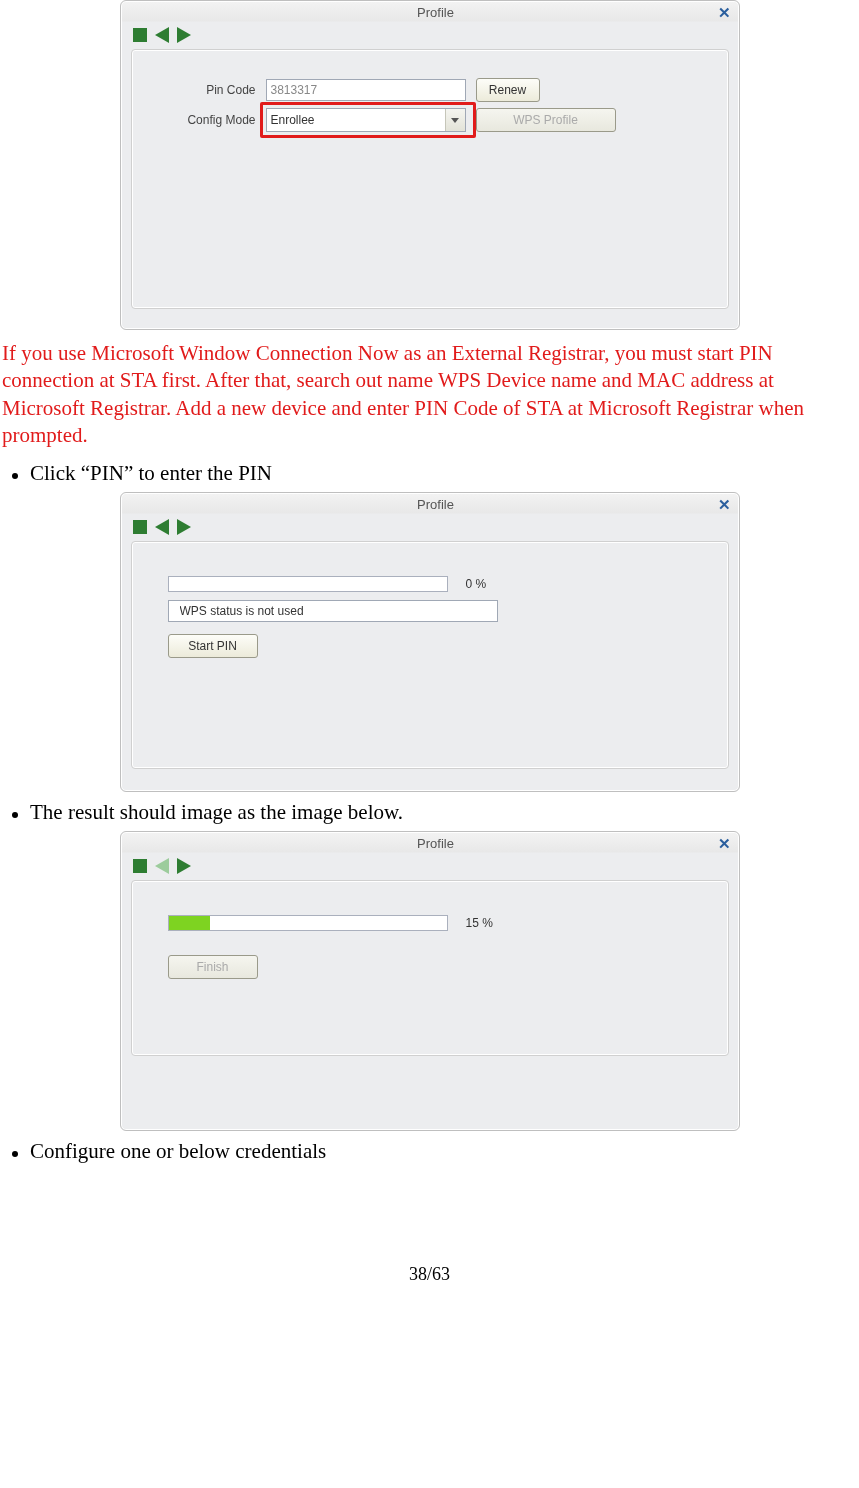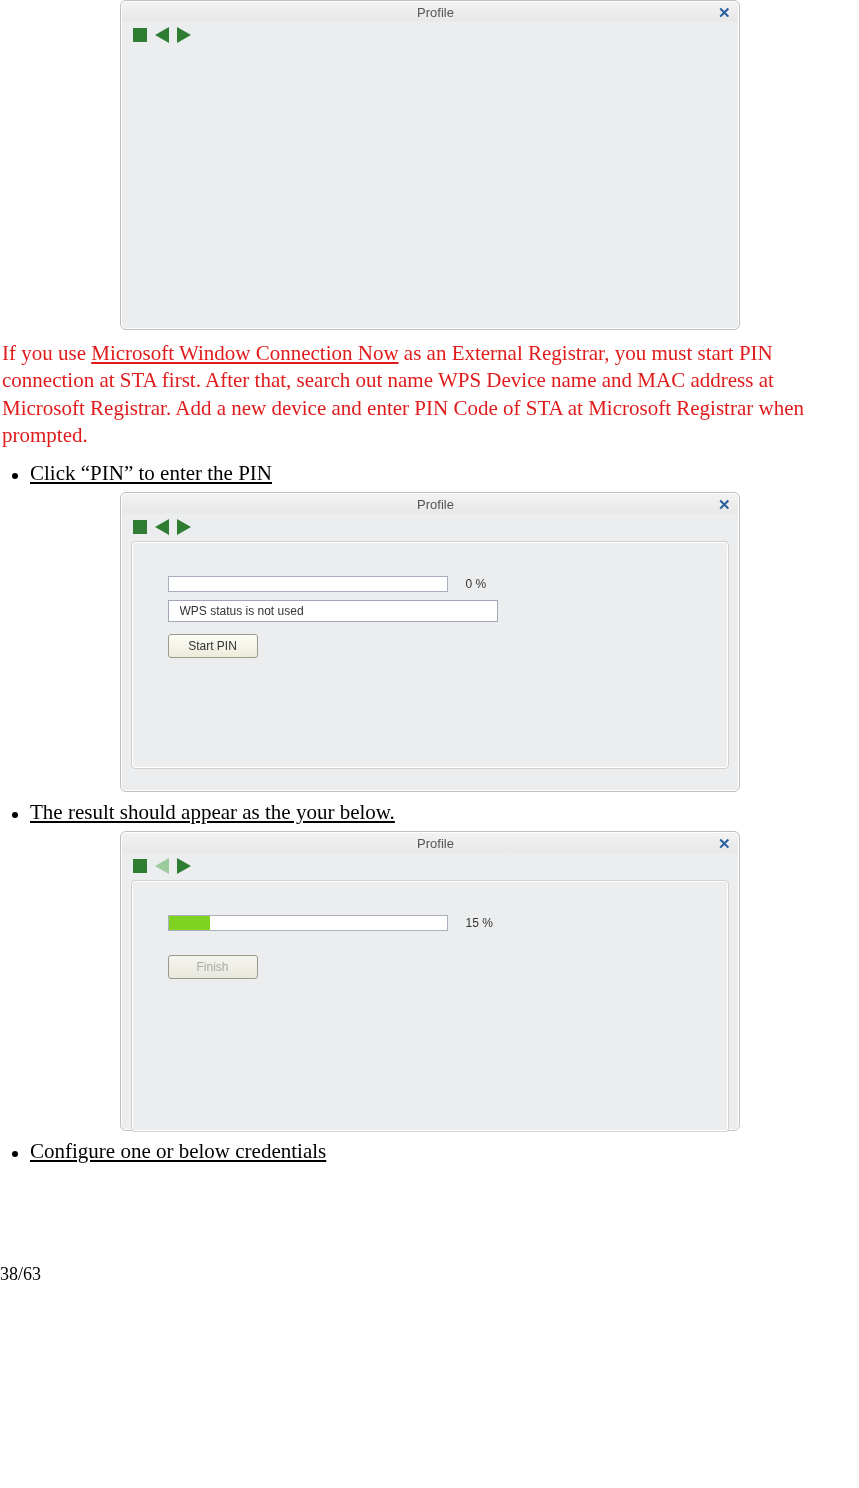--- a/index.html
+++ b/index.html
@@ -133,22 +133,22 @@
       border: 3px solid #e11b1b;
       border-radius: 2px;
       pointer-events: none;
     }
     .redtext {
       color: #e11b1b;
       font-size: 21px;
       line-height: 1.3;
       padding: 2px 2px 6px 2px;
     }
-    .redtext .u { text-decoration: underline; }
-    ul.doc { list-style: none; margin: 2px 0 0 8px; text-decoration: underline; }
+    .redtext .u { }
+    ul.doc { list-style: none; margin: 2px 0 0 8px; }
     ul.doc li { position: relative; padding-left: 22px; margin: 6px 0; font-size: 21px; }
     ul.doc li::before {
       content: "";
       position: absolute;
       left: 4px; top: 12px;
       width: 6px; height: 6px;
       background: #000;
       border-radius: 50%;
     }
     .progress-wrap {
@@ -173,35 +173,54 @@
       background: #fff;
       padding: 2px 11px;
       font-family: Tahoma, sans-serif;
       font-size: 12px;
       color: #333;
       margin-top: 8px;
     }
     .centered { display:flex; margin-top:12px; margin-bottom:4px;}
     .body-pad { padding: 14px 36px 18px 36px; }
     .pagenum {
+      text-align: center;
       font-size: 18px;
       margin-top: 100px;
     }
   </style>
 </head>
 <body>
 
 <div class="panel" style="height:330px;">
   <div class="panel-title">Profile</div>
   <div class="close-x">✕</div>
   <div class="toolbar">
     <div class="tb-square"></div>
     <div class="arrow-left"></div>
     <div class="arrow-right"></div>
   </div>
+  <div class="panel-body" style="height:260px; position:relative;">
+    <div class="frow" style="margin-top:18px;">
+      <span class="flabel">Pin Code</span>
+      <input class="ftext" readonly="" value="3813317" style="">
+      <button class="btn">Renew</button>
+    </div>
+    <div class="frow" style="position:relative;">
+      <span class="flabel">Config Mode</span>
+      <span class="sel-wrap">
+        <input class="sel" readonly="" value="Enrollee" style="">
+        <span class="sel-arrow">
+            <span class="sel-tri"></span>
+          </span>
+      </span>
+      <button class="btn wide disabled">WPS Profile</button>
+      <div class="highlight-box" style="left:114px; top:-6px; width:216px; height:36px;"></div>
+    </div>
+  </div>
 </div>
 
 <div class="redtext">
   <span>If you use </span><span class="u">Microsoft Window Connection Now</span><span> as an External Registrar, you must start PIN connection at STA first. After that, search out name WPS Device name and MAC address at Microsoft Registrar. Add a new device and enter PIN Code of STA at Microsoft Registrar when prompted.</span>
 </div>
 
 <ul class="doc">
   <li>Click “PIN” to enter the PIN</li>
 </ul>
 
@@ -221,32 +240,32 @@
       <span class="pct">0 %</span>
     </div>
     <input class="status-box" readonly="" value="WPS status is not used" style="">
     <div class="centered">
       <button class="btn" style="min-width:90px;">Start PIN</button>
     </div>
   </div>
 </div>
 
 <ul class="doc">
-  <li>The result should appear as the your below.</li>
+  <li>The result should image as the image below.</li>
 </ul>
 
 <div class="panel" style="height:300px;">
   <div class="panel-title">Profile</div>
   <div class="close-x">✕</div>
   <div class="toolbar">
     <div class="tb-square"></div>
     <div class="arrow-left dim"></div>
     <div class="arrow-right"></div>
   </div>
-  <div class="panel-body body-pad" style="height:252px;">
+  <div class="panel-body body-pad" style="height:176px;">
     <div style="display:flex; align-items:center; margin-top:20px;">
       <div class="progress-wrap">
         <div class="progress-fill" style="width:15%;"></div>
       </div>
       <span class="pct">15 %</span>
     </div>
     <div class="centered">
       <button class="btn disabled" style="min-width:90px;margin-top:12px;">Finish</button>
     </div>
   </div>

